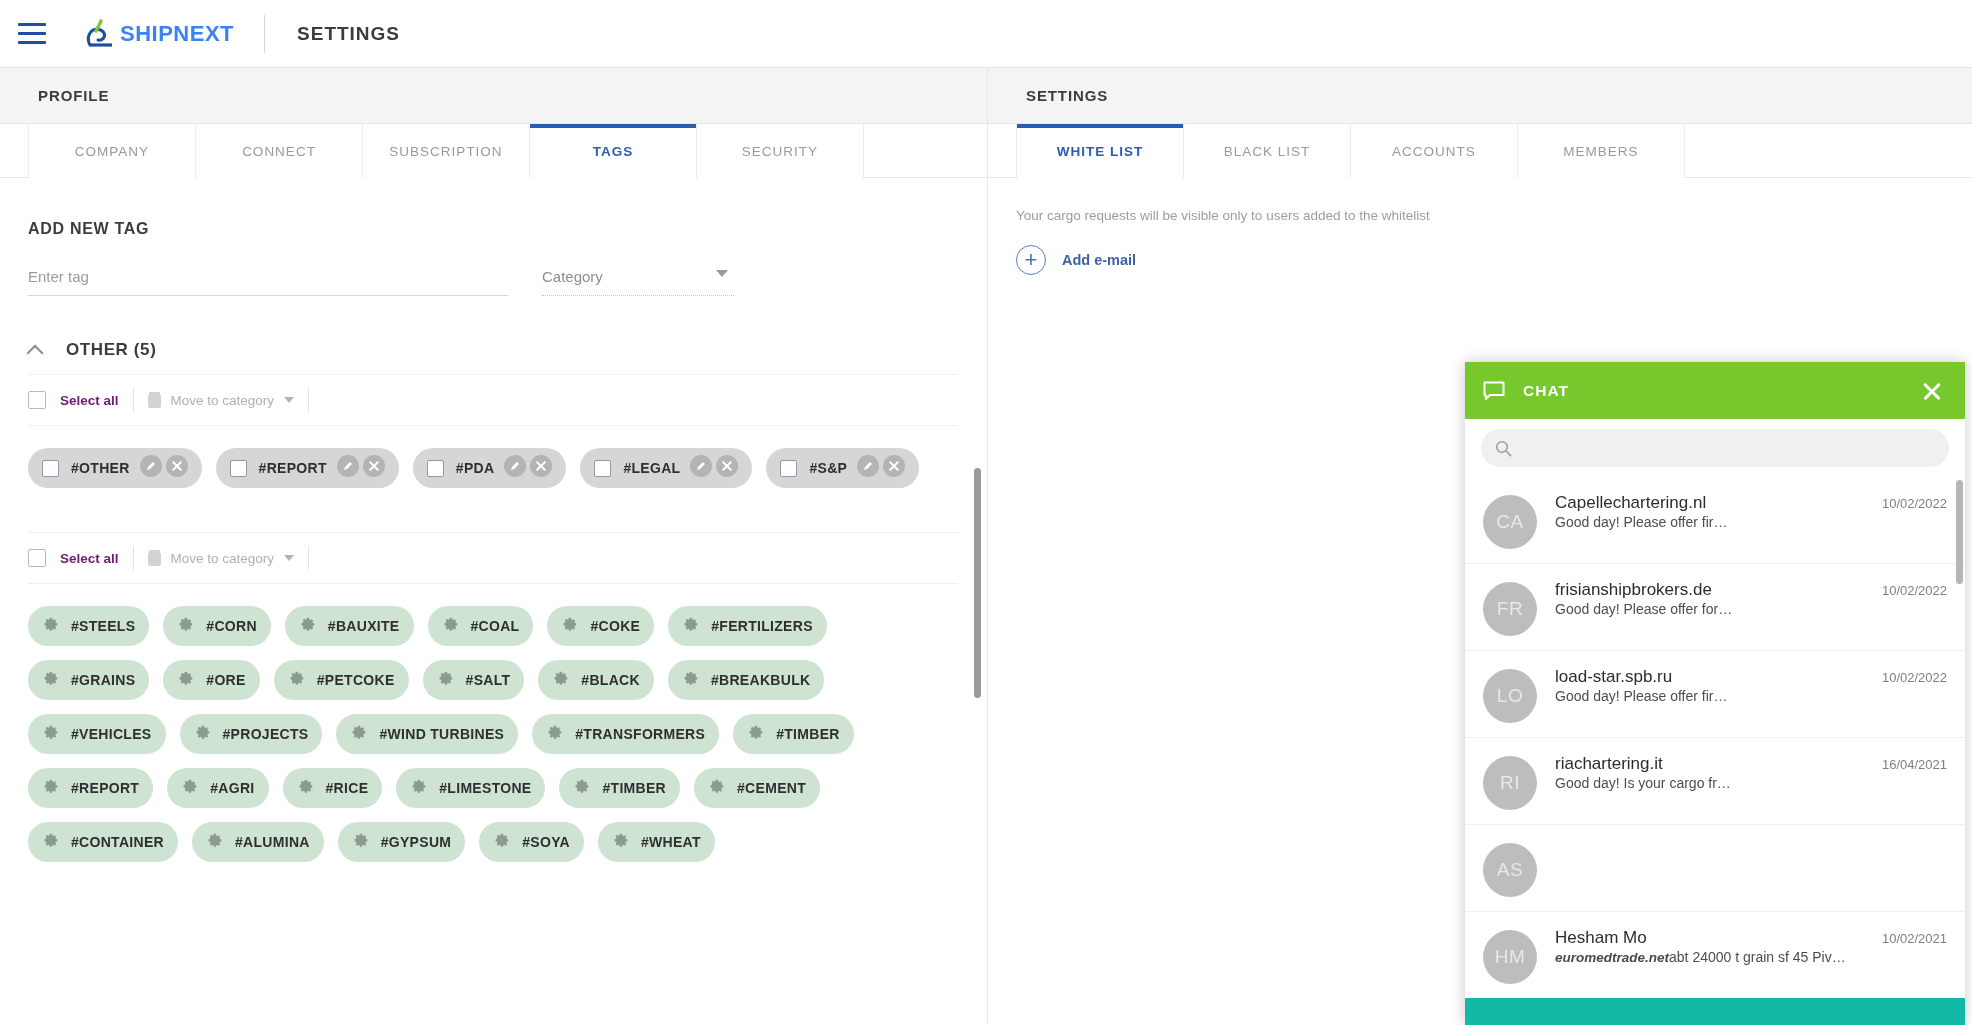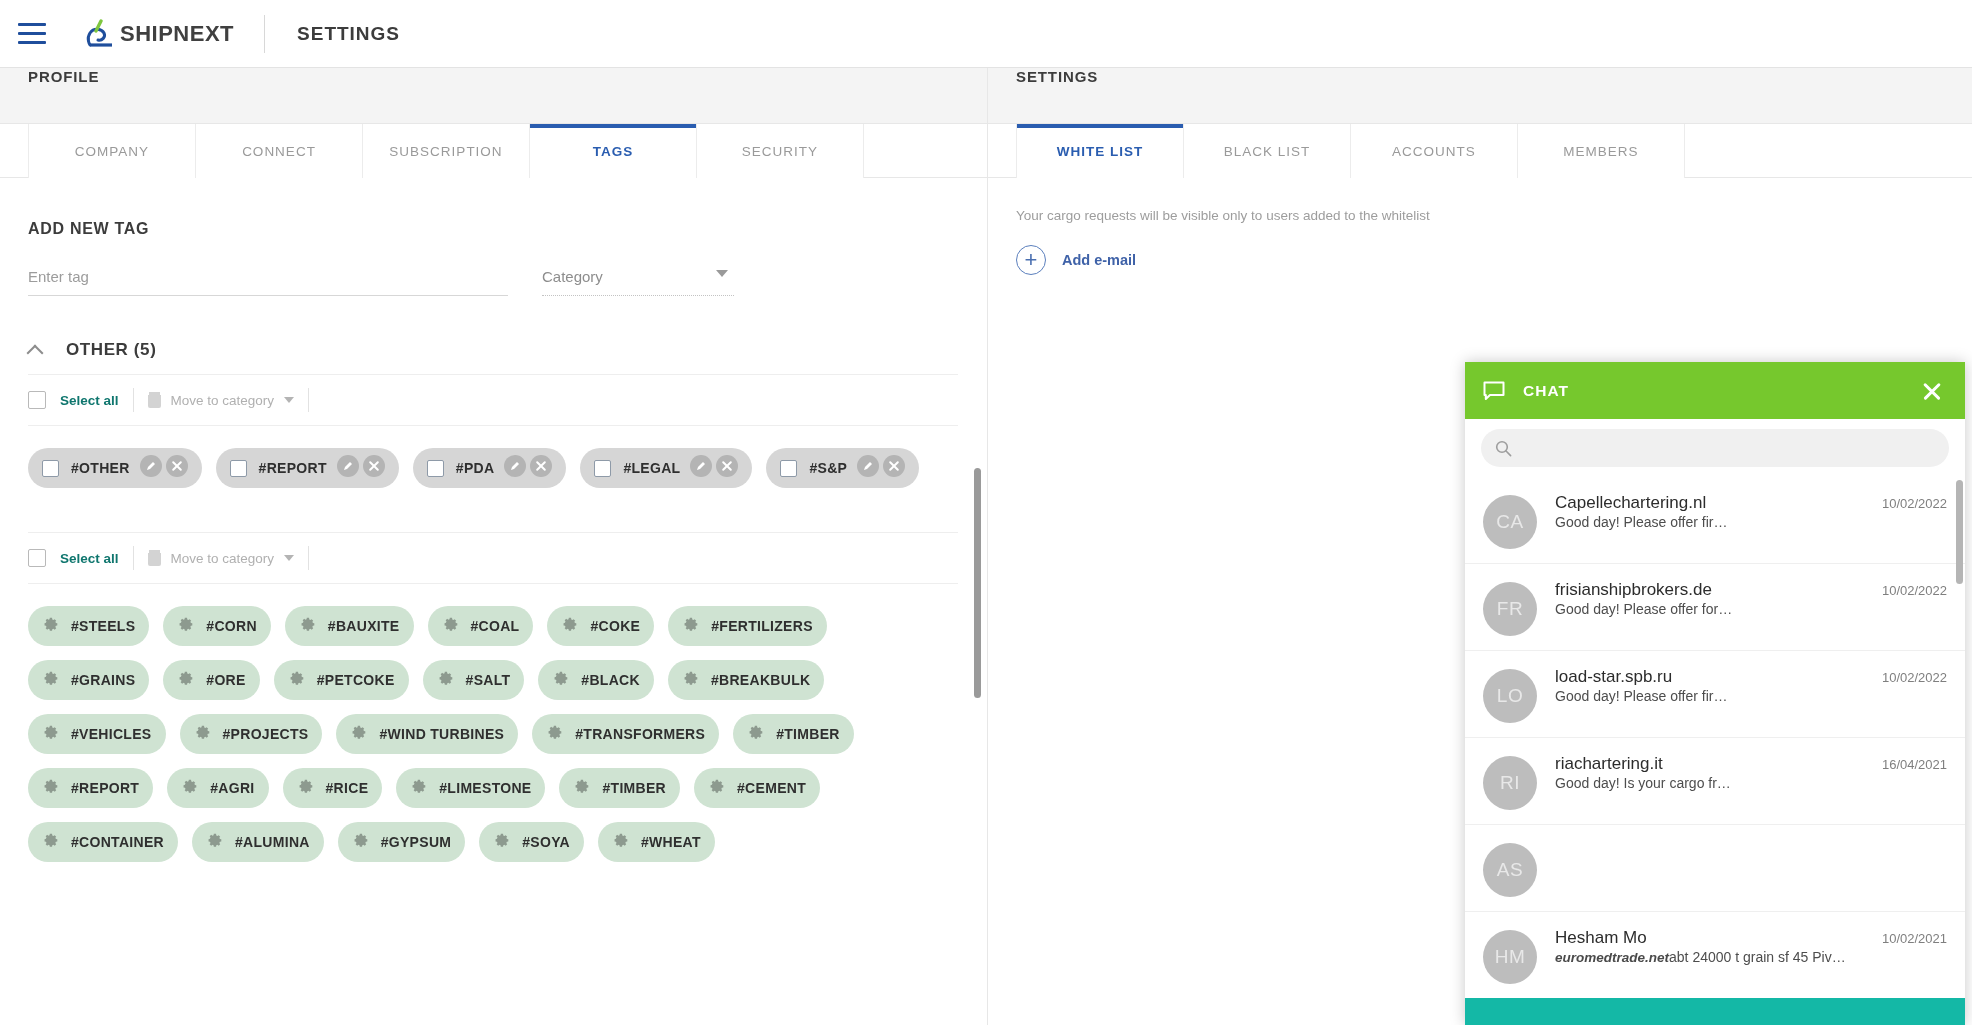--- a/index.html
+++ b/index.html
@@ -23,21 +23,21 @@
     cursor: pointer;
   }
   #hamburger span { display:block; height: 3px; background: #1f4e9c; border-radius: 1px; }
   #hamburger span:nth-child(1){ width: 28px; }
   #hamburger span:nth-child(2){ width: 28px; }
   #hamburger span:nth-child(3){ width: 28px; }
 
   #brand { display:flex; align-items:center; margin-left: 30px; gap: 4px; }
   #brand-mark { width: 34px; height: 30px; position: relative; }
   #brand-text {
-    font-size: 22px; font-weight: bold; color: #404040;
+    font-size: 22px; font-weight: bold; color: #3b82f6;
     letter-spacing: 0.5px;
   }
   #topbar-divider {
     width: 1px; height: 38px; background: #d8d8d8; margin-left: 30px;
   }
   #topbar-title {
     margin-left: 32px; font-size: 19px; font-weight: bold;
     color: #3c3c3c; letter-spacing: 1px;
   }
 
@@ -45,22 +45,22 @@
   #panels {
     position: absolute; left: 0; top: 68px; width: 1972px; height: 957px;
     display: flex;
   }
   .panel { position: relative; height: 100%; background: #ffffff; }
   #left-panel  { width: 988px; border-right: 1px solid #e7e7e7; }
   #right-panel { width: 984px; }
 
   .panel-header {
     height: 56px; background: #f4f4f4;
-    display: flex; align-items: flex-start;
-    padding-left: 28px;
+    display: flex; align-items: center;
+    padding-left: 38px;
     border-bottom: 1px solid #e7e7e7;
   }
   .panel-header-title {
     font-size: 15px; font-weight: bold; color: #3c3c3c; letter-spacing: 0.9px;
   }
 
   
   .tabs { display: flex; height: 54px; border-bottom: 1px solid #e7e7e7; padding-left: 28px; }
   .tab {
     min-width: 168px; height: 54px;
@@ -122,21 +122,21 @@
 
   .select-bar {
     margin-top: 14px; height: 52px;
     border-top: 1px solid #eeeeee; border-bottom: 1px solid #eeeeee;
     display: flex; align-items: center; gap: 0;
   }
   .cb {
     width: 18px; height: 18px; border: 1.6px solid #b9b9b9; border-radius: 2px;
     background: #fff; cursor: pointer; flex: none;
   }
-  .select-all-label { font-size: 13.5px; color: #0f766e; font-weight: bold; margin-left: 14px; }
+  .select-all-label { font-size: 13.5px; color: #701a75; font-weight: bold; margin-left: 14px; }
   .vline { width:1px; height: 24px; background: #e2e2e2; margin: 0 14px; }
   .trash {
     width: 13px; height: 16px; position: relative; flex: none; opacity: .55;
   }
   .trash::before {
     content:""; position:absolute; left:0; top:3px; width:13px; height:13px;
     background: #b0b0b0; border-radius: 0 0 2px 2px;
   }
   .trash::after {
     content:""; position:absolute; left:1px; top:0; width:11px; height:2.5px;

